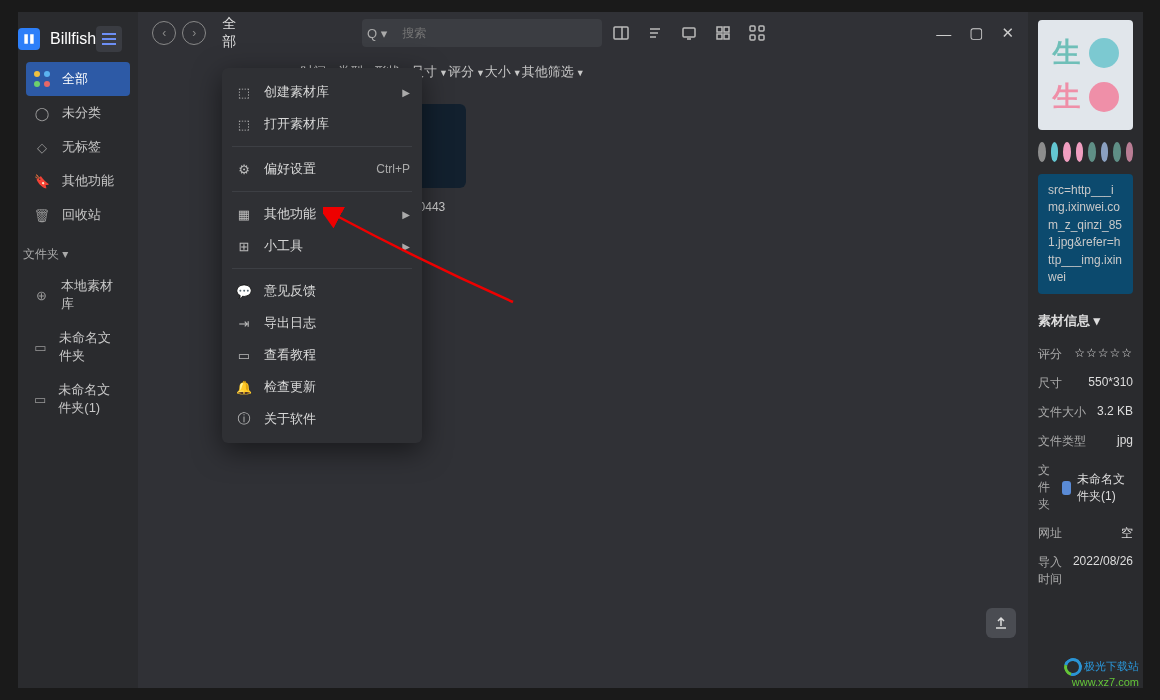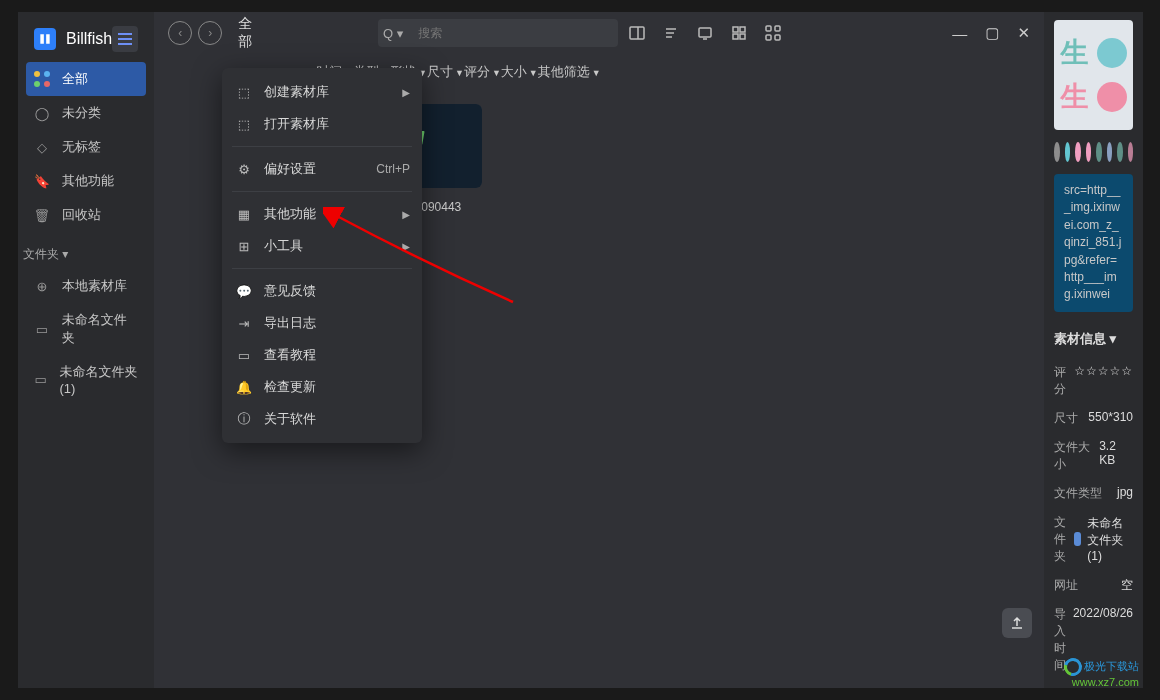--- a/index.html
+++ b/index.html
@@ -1,21 +1,21 @@
 <!DOCTYPE html>
 <html><head>
 <meta charset="utf-8">
 <style>
 * { margin: 0; padding: 0; box-sizing: border-box; font-family: "Microsoft YaHei", sans-serif; }
 body { background: #1a1a1a; width: 1160px; height: 700px; overflow: hidden; position: relative; }
 .app { position: absolute; left: 18px; top: 12px; width: 1125px; height: 676px; background: #2a2b2e; display: flex; border-radius: 4px; }
 
 
 .sidebar { width: 225px; background: #2a2b2e; color: #d8d8d8; padding: 8px 0; font-size: 13px; }
-.brand { display: flex; align-items: center; justify-content: flex-start; padding: 6px 16px 10px 16px; }
+.brand { display: flex; align-items: center; justify-content: flex-start; padding: 6px 16px 10px 0; }
 .brand-left { display: flex; align-items: center; gap: 10px; }
 .brand-logo { width: 22px; height: 22px; background: #2d7ff9; border-radius: 4px; display: flex; align-items: center; justify-content: center; }
 .brand-logo svg { width: 14px; height: 14px; }
 .brand-name { font-size: 16px; color: #fff; }
 .hamburger { width: 26px; height: 26px; background: #3a3c42; border-radius: 4px; display: flex; align-items: center; justify-content: center; color: #6d8ff5; cursor: pointer; }
 .lib-label { padding: 10px 16px; font-size: 12px; color: #bbb; }
 .side-item { display: flex; align-items: center; gap: 12px; padding: 8px 16px; cursor: pointer; color: #c8c8c8; }
 .side-item.active { background: #2d5aa6; color: #fff; border-radius: 4px; margin: 0 8px; padding: 8px 8px; }
 .side-item .ic { width: 16px; height: 16px; display: flex; align-items: center; justify-content: center; color: #999; }
 .side-item.active .ic { color: #fff; }

